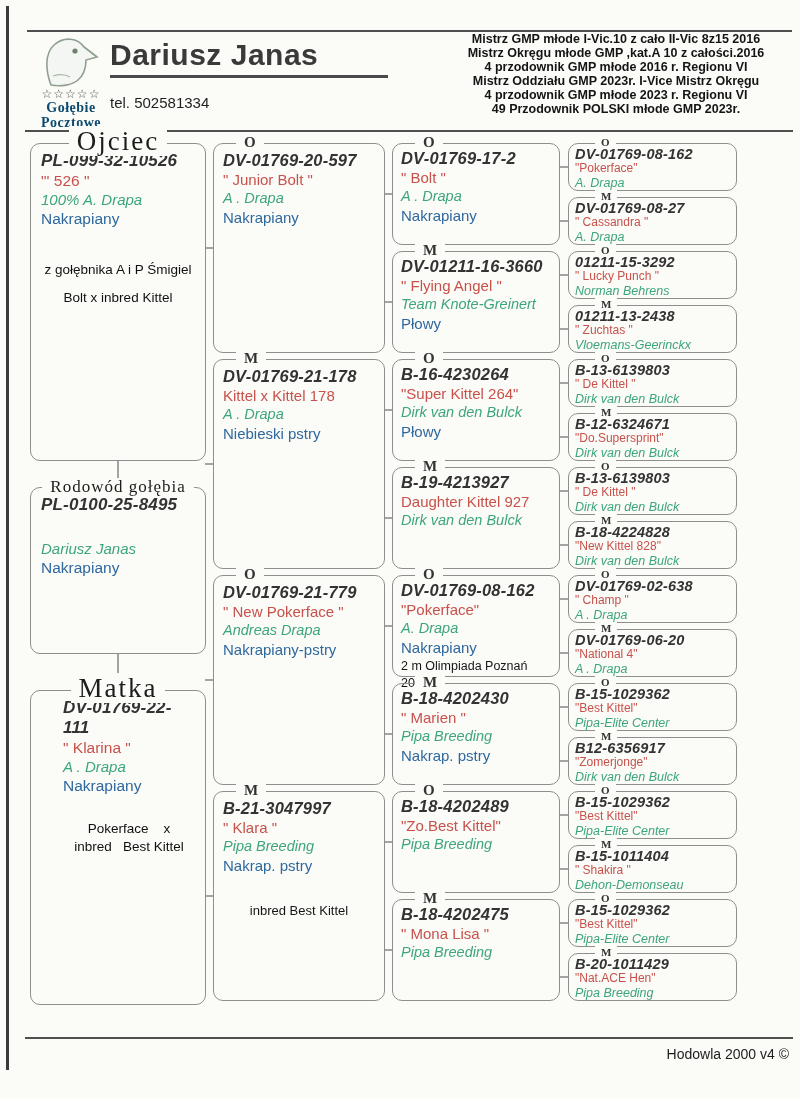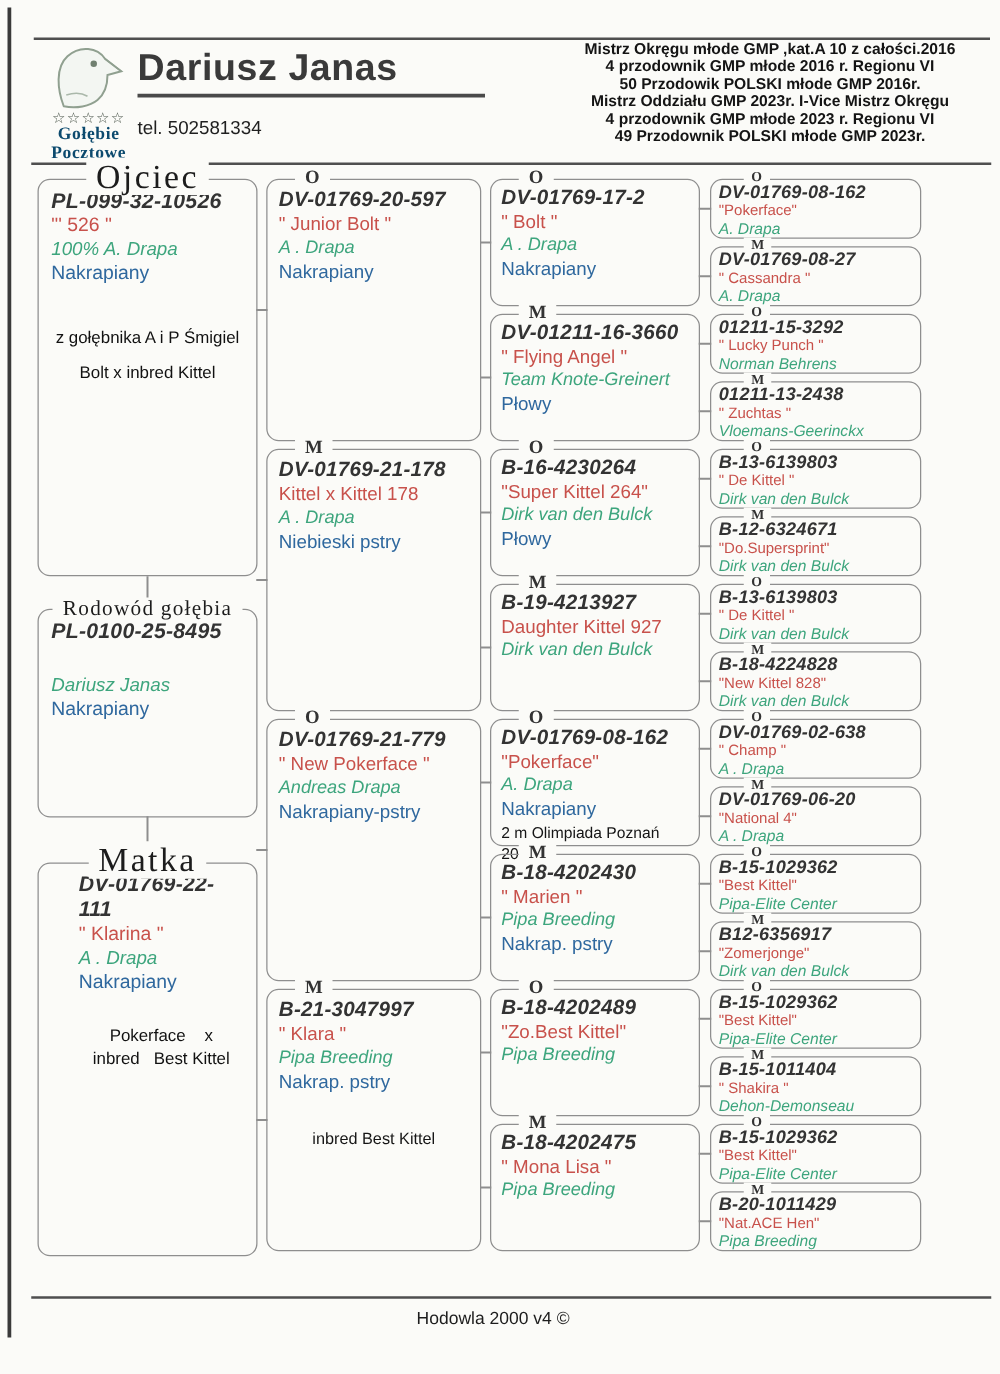--- a/index.html
+++ b/index.html
@@ -65,21 +65,21 @@
   .bigbox .strain{font-size:15px;}
   .bigbox .clr{font-size:15.5px;}
   .note-block{text-align:center;color:#111;font-size:13.5px;line-height:18px;white-space:pre-wrap;}
   .nb1{margin-top:32px;}
   .nb2{margin-top:10px;}
   #mother .nb1{margin-top:24px;}
   #mother .nb2{margin-top:0;}
   #subject .strain{margin-top:24px;}
 
   .connectors{position:absolute;left:0;top:0;pointer-events:none;}
-  .credit{position:absolute;left:0;top:1046px;width:789px;text-align:center;font-size:14px;color:#1d1d1d;}
+  .credit{position:absolute;left:0;top:1046px;width:789px;text-align:right;font-size:14px;color:#1d1d1d;}
 </style>
 </head>
 <body>
 
 <div class="scan-edge"></div>
 <div class="rule top"></div>
 <div class="rule mid"></div>
 <div class="rule bottom"></div>
 
 <div class="logo">
@@ -89,23 +89,23 @@
     <circle cx="36" cy="15" r="2.6" fill="#708070"></circle>
     <path d="M14 40 C20 38 26 38 31 41" fill="none" stroke="#aab8aa" stroke-width="1.2"></path>
   </svg>
   <div class="stars">☆☆☆☆☆</div>
   <div class="logo-text">Gołębie</div>
   <div class="logo-text">Pocztowe</div>
 </div>
 <div class="owner">Dariusz Janas</div>
 <div class="phone">tel. 502581334</div>
 <div class="achv">
+  <div>Mistrz GMP młode  I-Vic.10 z cało II-Vic 8z15 2016</div>
   <div>Mistrz Okręgu młode GMP ,kat.A 10 z całości.2016</div>
   <div>4 przodownik GMP młode 2016 r. Regionu VI</div>
-  <div>50 Przodowik POLSKI młode GMP 2016r.</div>
   <div>Mistrz Oddziału GMP 2023r.  I-Vice Mistrz Okręgu</div>
   <div>4 przodownik GMP młode 2023 r.  Regionu VI</div>
   <div>49 Przodownik POLSKI młode  GMP 2023r.</div>
 </div>
 
 <svg class="connectors" width="800" height="1099" viewBox="0 0 800 1099">
   <g stroke="#8e8e8e" stroke-width="1.6">
     <line x1="118" y1="461" x2="118" y2="488"></line>
     <line x1="118" y1="653" x2="118" y2="691"></line>
     <line x1="205" y1="248" x2="214" y2="248"></line>

